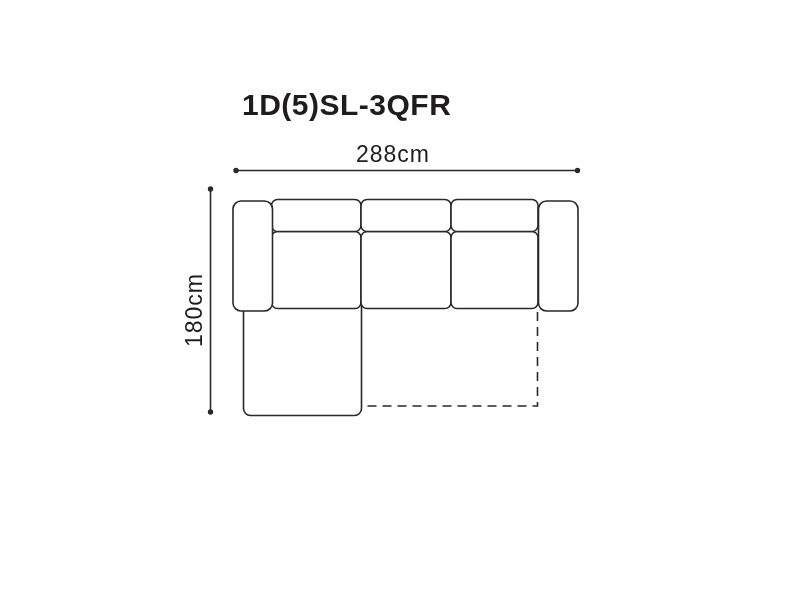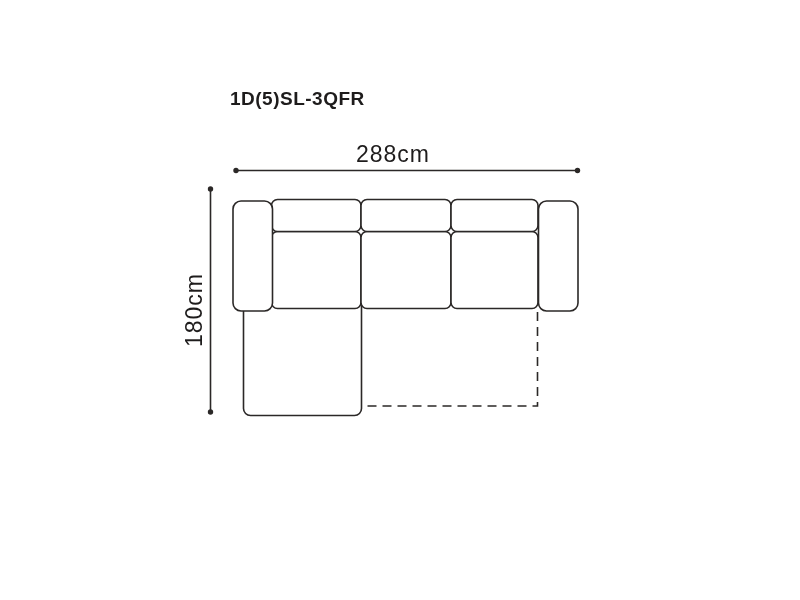--- a/index.html
+++ b/index.html
@@ -10,23 +10,23 @@
   .stage {
     position: relative;
     width: 800px;
     height: 600px;
     background: #ffffff;
     overflow: hidden;
     font-family: "Liberation Sans", sans-serif;
   }
   .product-title {
     position: absolute;
-    left: 230px;
+    left: 242px;
     top: 88px;
-    font-size: 19px;
+    font-size: 30px;
     font-weight: 700;
     letter-spacing: 0.5px;
     color: #1e1c1c;
     white-space: nowrap;
     text-align: center;
   }
   svg .outline {
     fill: #ffffff;
     stroke: #2b2827;
     stroke-width: 1.6;

